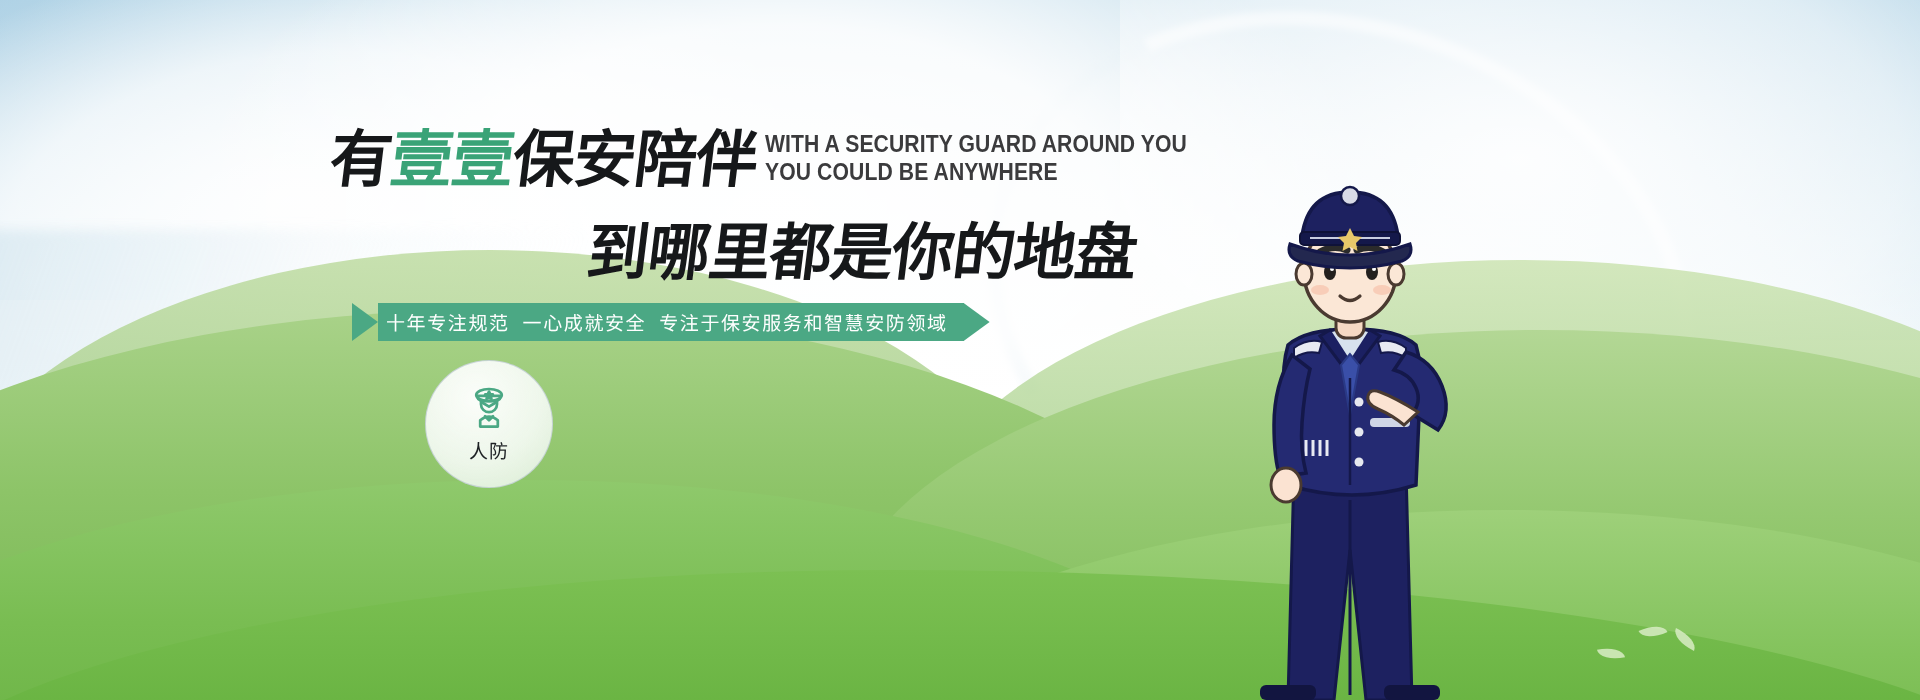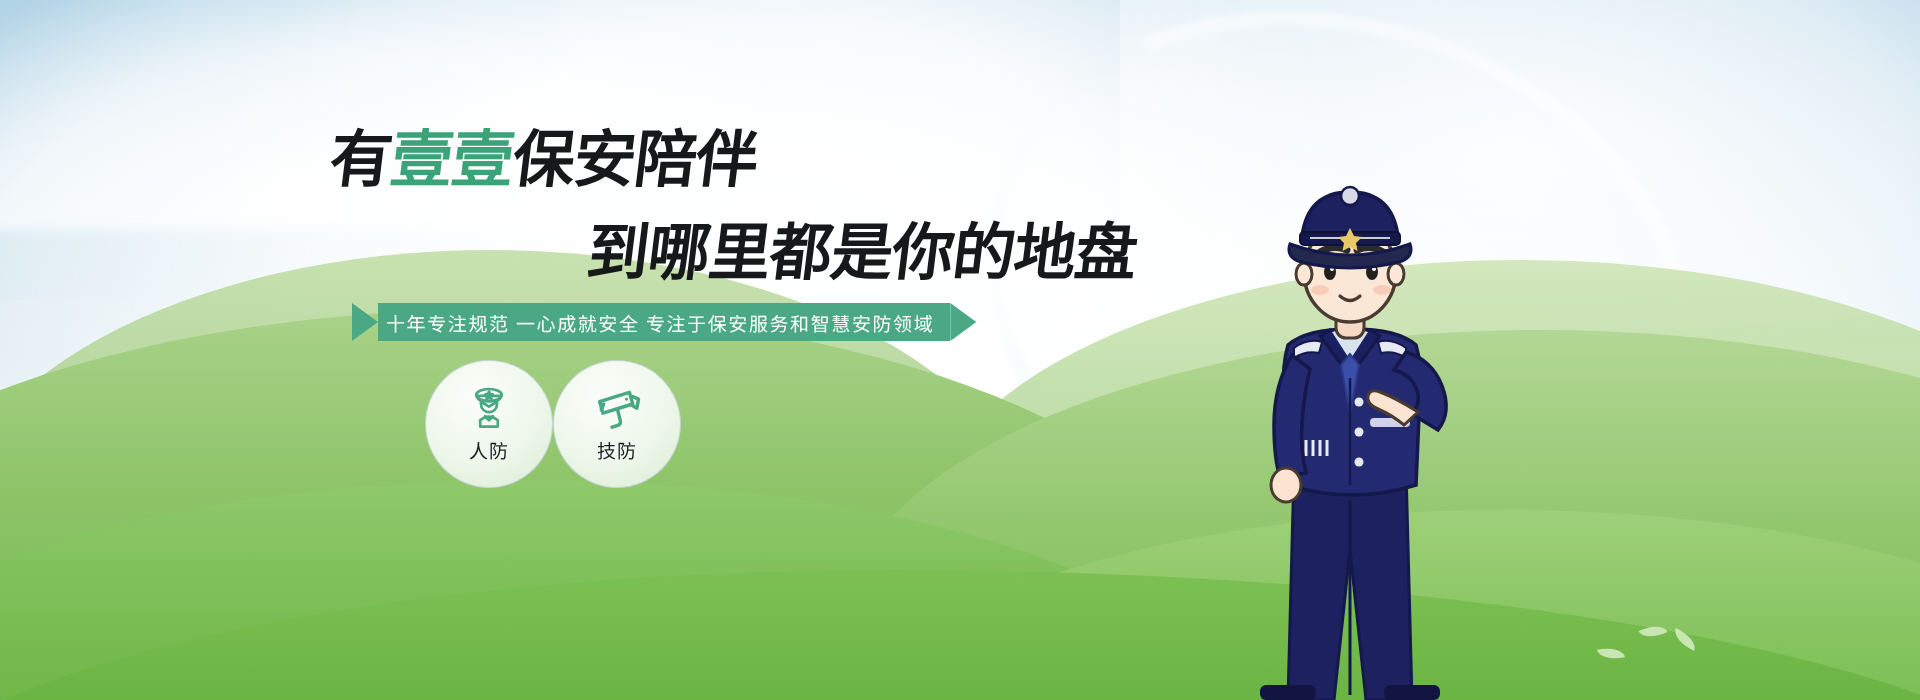--- a/index.html
+++ b/index.html
@@ -247,21 +247,21 @@
     background: #4ba884;
     clip-path: polygon(0 0, 100% 50%, 0 100%);
   }
   .ribbon-body {
     background: #4ba884;
     display: flex;
     align-items: center;
     padding: 0 16px 0 8px;
   }
   .ribbon-text {
-    font-family: Liberation Serif, serif;
+    font-family: Liberation Mono, monospace;
     font-size: 19px;
     font-weight: 400;
     color: #ffffff;
     letter-spacing: 1.6px;
     white-space: nowrap;
   }
   .ribbon-arrow-r {
     width: 26px;
     background: #4ba884;
     clip-path: polygon(0 0, 100% 50%, 0 100%);
@@ -340,20 +340,24 @@
 
   <div class="leaf" style="left:1640px; bottom:62px; transform:rotate(-25deg);"></div>
   <div class="leaf" style="left:1672px; bottom:54px; transform:rotate(25deg);"></div>
   <div class="leaf" style="left:1598px; bottom:40px; transform:rotate(-12deg);"></div>
 
   <div class="copy">
 
     <div class="headline-row">
       <div class="headline-1"><span>有</span><span class="accent">壹壹</span><span>保安陪伴</span></div>
 
+      <div class="eng-block">
+        <div class="eng-line">WITH A SECURITY GUARD AROUND YOU</div>
+        <div class="eng-line">YOU COULD BE ANYWHERE</div>
+      </div>
     </div>
 
     <div class="headline-2">到哪里都是你的地盘</div>
   </div>
 
   <div class="ribbon">
     <div class="ribbon-arrow-l"></div>
     <div class="ribbon-body">
       <span class="ribbon-text">十年专注规范  一心成就安全 专注于保安服务和智慧安防领域</span>
     </div>
@@ -371,32 +375,20 @@
           <path d="M22 20 h20 v4 a10 10 0 0 1 -20 0 z"></path>
           <path d="M24.5 22.5 l7.5 4.5 7.5 -4.5"></path>
           <path d="M21 44 q11 -9 22 0 v8 h-22 z"></path>
           <path d="M32 44 l-5 -5 m5 5 l5 -5"></path>
         </svg>
       </div>
       <div class="feature-label">人防</div>
     </div>
 
 
-    <div class="feature">
-      <div class="feature-icon">
-        <svg viewBox="0 0 60 58" width="50" height="48" fill="none" stroke="#4ba884" stroke-width="4.2" stroke-linecap="round" stroke-linejoin="round">
-          <path d="M9 20 L45 9 L49 23 L13 34 Z"></path>
-          <path d="M49 14 L56 17 L54 28 L47 24"></path>
-          <circle cx="41.5" cy="17" r="1.9" fill="#4ba884" stroke="none"></circle>
-          <path d="M14 23 L11 30"></path>
-          <path d="M31 31 L34 43 Q35 48 30 49 L24 51"></path>
-        </svg>
-      </div>
-      <div class="feature-label">技防</div>
-    </div>
 
   </div>
 
   <div class="guard">
     <svg viewBox="0 0 300 560" width="300" height="560" xmlns="http://www.w3.org/2000/svg">
 
       <path d="M92 330 h112 l6 230 h-46 l-16 -150 -16 150 h-46 z" fill="#1d2160" stroke="#14184a" stroke-width="3"></path>
       <line x1="148" y1="360" x2="148" y2="555" stroke="#14184a" stroke-width="3"></line>
 
       <rect x="58" y="545" width="56" height="15" rx="6" fill="#121540"></rect>

